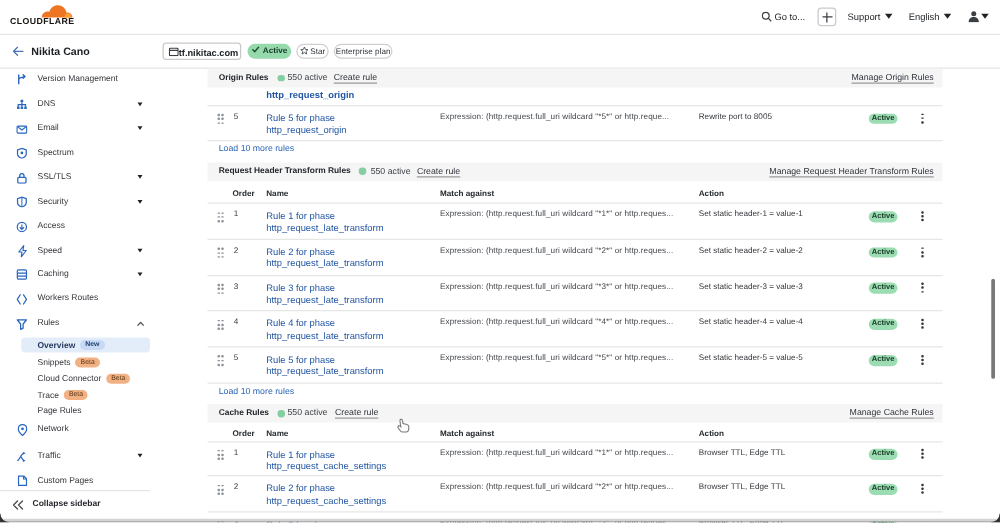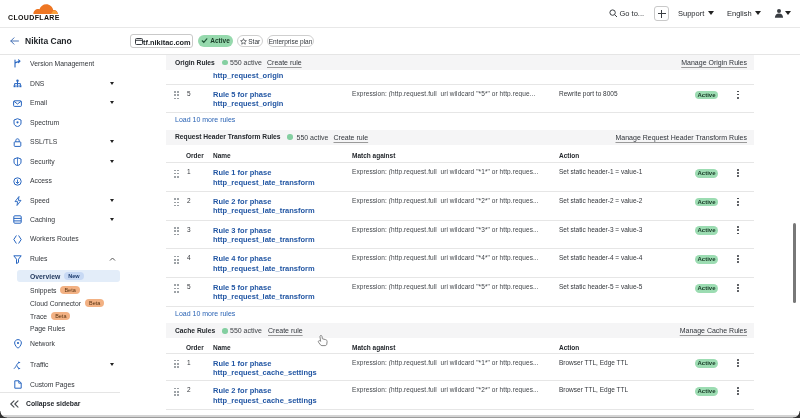--- a/index.html
+++ b/index.html
@@ -35,21 +35,21 @@
 .manage { position:absolute; right:7px; top:4px; font-size:7px; color:#30343a; text-decoration:underline; text-underline-offset:1.5px; text-decoration-color:#9a9a9a; }
 
 .colhdr { position:absolute; left:166px; width:588px; }
 .colhdr span { position:absolute; font-size:6.5px; font-weight:bold; color:#24282d; }
 .rowline { position:absolute; left:166px; width:588px; height:1px; background:#e6e6e6; }
 
 .rrow { position:absolute; left:166px; width:588px; }
 .handle { position:absolute; left:8px; top:7.3px; width:6px; height:10px; }
 .handle i { position:absolute; width:1.6px; height:1.6px; border-radius:50%; background:#8b9196; }
 .order { position:absolute; left:21px; top:6px; font-size:6.5px; color:#33363b; }
-.rname { position:absolute; left:47px; top:6px; font-size:7.5px; font-weight:bold; color:#2256a3; line-height:9.3px; }
+.rname { position:absolute; left:47px; top:6px; font-size:7.5px; font-weight:normal; color:#2256a3; line-height:9.3px; }
 .expr { position:absolute; left:186px; top:6px; width:200px; font-size:6.5px; color:#42464b; letter-spacing:0.08px; white-space:nowrap; overflow:hidden; }
 .action { position:absolute; left:393px; top:6px; font-size:6.5px; color:#33363b; }
 .apill { position:absolute; left:529px; top:6.7px; width:23px; height:8.8px; background:#9cdcb2; border-radius:5px; font-size:6px; font-weight:bold; color:#173a26; text-align:center; line-height:9px; }
 .kebab { position:absolute; left:571px; top:6.7px; width:2px; }
 .kebab i { position:absolute; left:0; width:1.8px; height:1.8px; background:#33363b; border-radius:50%; }
 .loadmore { position:absolute; left:175px; font-size:7px; color:#2b64b5; }
 </style>
 </head>
 <body>
 <div id="page">

